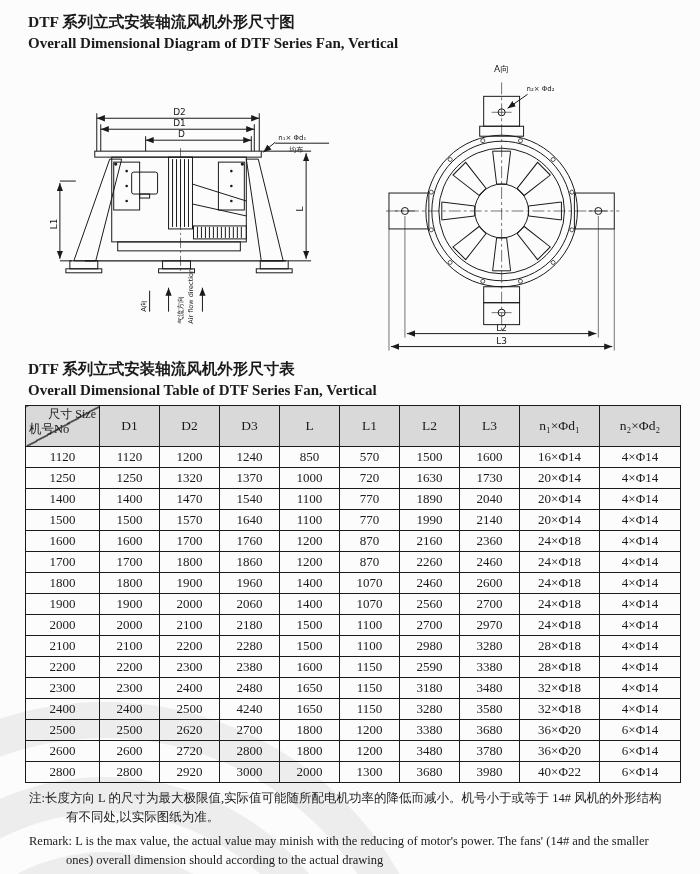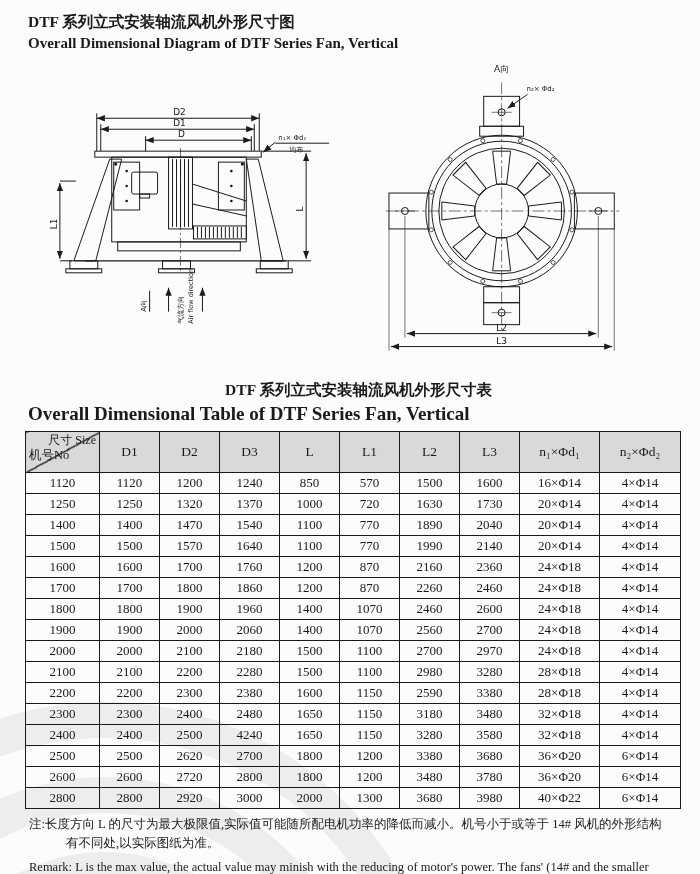--- a/index.html
+++ b/index.html
@@ -24,22 +24,22 @@
     font-size:15px;font-weight:bold;
   }
   .diagram-row{
     display:flex;align-items:flex-start;
     margin:4px 0 0 22px;gap:14px;height:302px;
   }
   svg text{font-family:"DejaVu Sans","Liberation Sans",sans-serif;font-size:9px;fill:#1a1a1a;}
   svg .small{font-size:7px;}
   svg .tiny{font-size:6.5px;}
 
-  .table-title-zh{margin:22px 0 2px 28px;font-size:15.5px;font-weight:bold;text-align:center;}
-  .table-title-en{margin:0 0 6px 28px;font-size:19px;font-weight:bold;}
+  .table-title-zh{margin:1px 0 2px 28px;font-size:15.5px;font-weight:bold;}
+  .table-title-en{margin:0 0 6px 28px;font-size:15px;font-weight:bold;}
 
   table.size-table{
     margin-left:25px;
     border-collapse:collapse;
     width:655px;
     font-size:13px;
     table-layout:fixed;
   }
   .size-table th,.size-table td{
     border:1px solid #1a1a1a;

